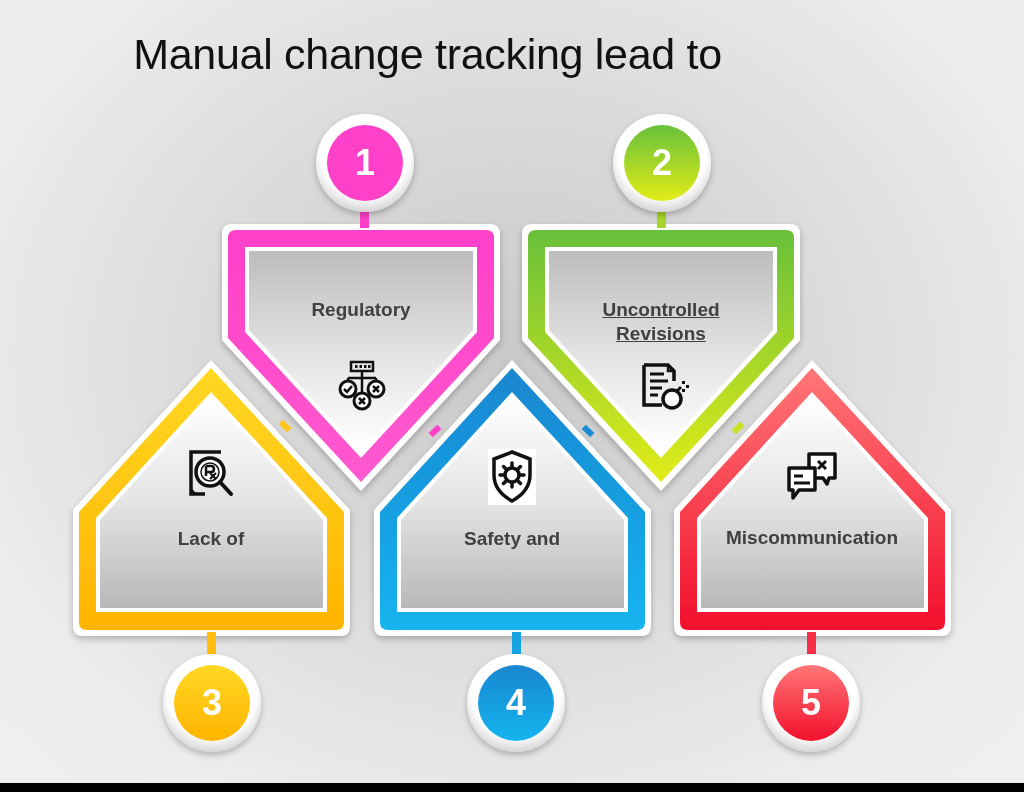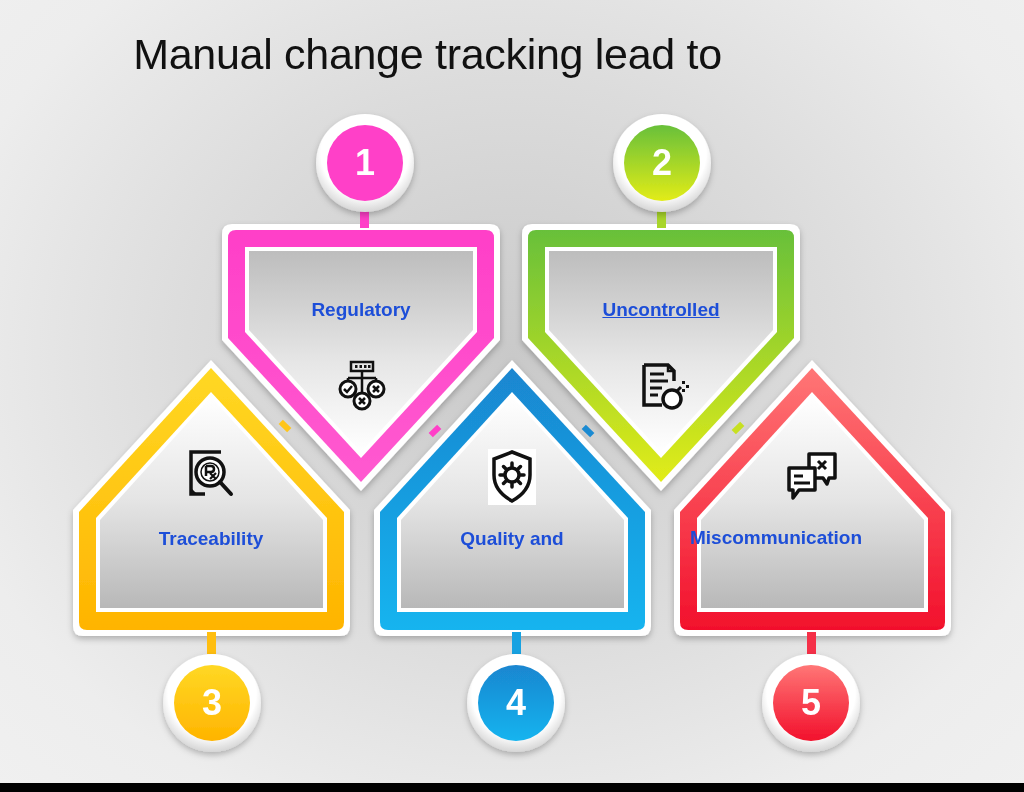--- a/index.html
+++ b/index.html
@@ -11,21 +11,21 @@
   .title {
     position: absolute; left: 0; width: 855px; top: 30px; text-align: center;
     font-size: 43px; font-weight: 400; color: #111; letter-spacing: -0.3px;
     font-family: "Liberation Sans", sans-serif;
   }
   .bottom-bar {
     position: absolute; left: 0; top: 783px; width: 1024px; height: 9px; background: #000;
   }
   svg.diagram { position: absolute; left: 0; top: 0; }
   .label {
-    position: absolute; text-align: center; font-weight: 700; color: #1d4ed8;
+    position: absolute; text-align: center; font-weight: 700; color: #404040;
     font-size: 19px; line-height: 24px; width: 240px;
     font-family: "Liberation Sans", sans-serif;
   }
   .badge-num {
     position: absolute; width: 80px; text-align: center; color: #fff;
     font-size: 36px; font-weight: 700; line-height: 40px;
     font-family: "Liberation Sans", sans-serif;
   }
   .icon { position: absolute; }
 </style>
@@ -144,28 +144,29 @@
 <div class="badge-num" style="left:622px; top:143px;">2</div>
 <div class="badge-num" style="left:172px; top:683px;">3</div>
 <div class="badge-num" style="left:476px; top:683px;">4</div>
 <div class="badge-num" style="left:771px; top:683px;">5</div>
 
 <div class="label" style="left:241px; top:298px;">
   <div>Regulatory</div>
 </div>
 <div class="label" style="left:541px; top:298px;text-decoration:underline;">
   <div>Uncontrolled</div>
+  <div>Revisions</div>
 </div>
 <div class="label" style="left:91px; top:527px;">
-  <div>Traceability</div>
+  <div>Lack of</div>
 </div>
 <div class="label" style="left:392px; top:527px;">
-  <div>Quality and</div>
-</div>
-<div class="label" style="left:656px; top:526px;">
+  <div>Safety and</div>
+</div>
+<div class="label" style="left:692px; top:526px;">
   <div>Miscommunication</div>
 </div>
 
 <svg class="icon" style="left:335px; top:360px;" width="54" height="52" viewBox="0 0 54 52">
   <rect x="16" y="2" width="22" height="9" fill="none" stroke="#111" stroke-width="2.5"></rect>
   <g fill="#111">
       <rect x="20" y="5" width="2.5" height="3"></rect>
       <rect x="24.5" y="5" width="2.5" height="3"></rect>
       <rect x="29" y="5" width="2.5" height="3"></rect>
       <rect x="33" y="5" width="2.5" height="3"></rect>

